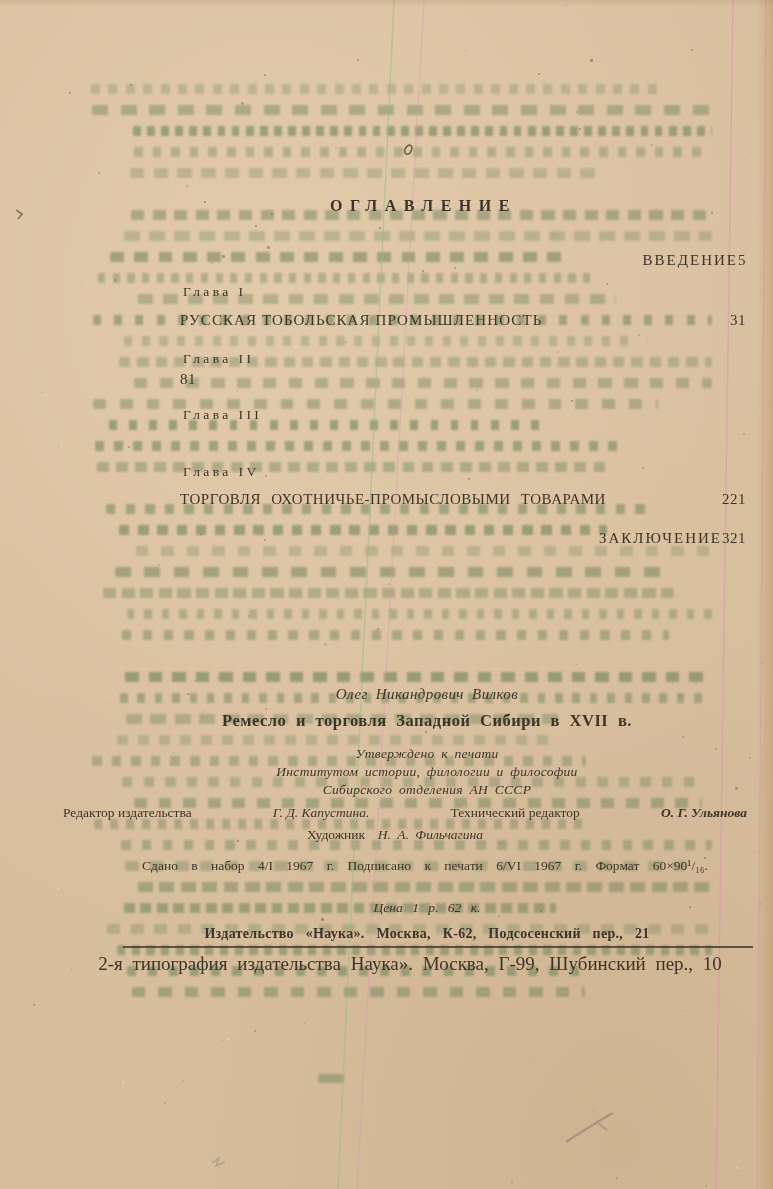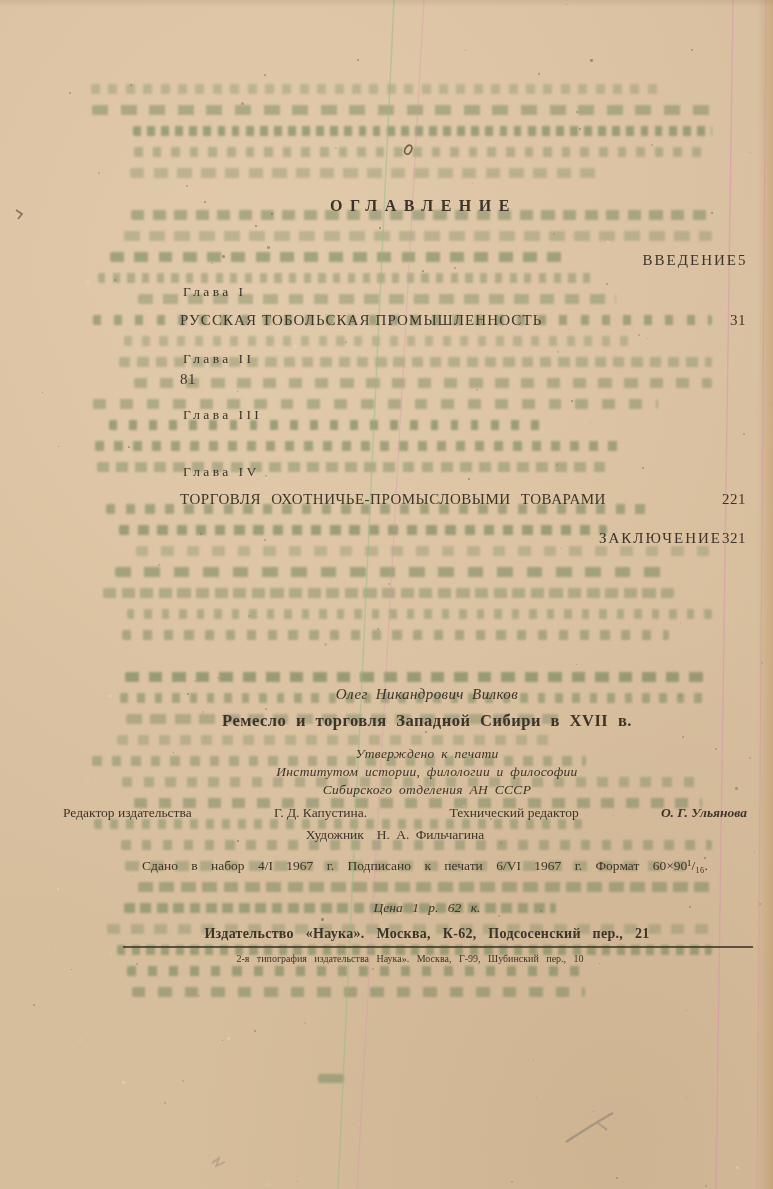--- a/index.html
+++ b/index.html
@@ -26,30 +26,30 @@
   .toc-row .t{white-space:nowrap;}
   .toc-row.caps2{letter-spacing:2px;justify-content:flex-end;}
   .toc-row.wide .t{letter-spacing:.5px;word-spacing:6px;}
   .toc-row .pg{font-size:15px;letter-spacing:.5px;}
   
   .c-center{left:54px;width:746px;text-align:center;}
   .author{top:686px;font-style:italic;font-size:15px;letter-spacing:.4px;word-spacing:4px;}
   .booktitle{top:711px;font-weight:700;font-size:16.5px;letter-spacing:.5px;word-spacing:5px;}
   .approve{font-style:italic;font-size:13.5px;letter-spacing:.3px;word-spacing:3px;}
   .editor-row{left:63px;top:805px;width:684px;display:flex;justify-content:space-between;font-size:13.5px;white-space:nowrap;}
-  .it{}
+  .it{font-style:italic;}
   .bit{font-style:italic;font-weight:700;}
   .artist{left:0;width:790px;top:827px;text-align:center;font-size:13.5px;word-spacing:3px;}
   .printl{left:77px;width:696px;text-align:center;font-size:13.5px;white-space:nowrap;}
   .print1{top:858px;word-spacing:10px;}
   .print2{top:877px;word-spacing:6px;}
   .price{top:900px;font-style:italic;font-size:13.5px;word-spacing:6px;}
   .publisher{top:926px;font-size:14px;font-weight:600;word-spacing:8px;letter-spacing:.3px;}
   .rule{left:123px;top:946px;width:630px;height:2px;background:#463d30;opacity:.85;}
-  .printer{left:54px;width:712px;top:953px;text-align:center;font-size:10px;word-spacing:5px;}
+  .printer{left:54px;width:712px;top:953px;text-align:center;font-size:19px;word-spacing:5px;}
   
   .edge-right{right:0;top:0;width:16px;height:100%;background:linear-gradient(90deg,rgba(170,125,70,0),rgba(168,122,66,.30));z-index:4;pointer-events:none;}
   .edge-top{left:0;top:0;width:100%;height:7px;background:linear-gradient(rgba(125,95,60,.14),rgba(125,95,60,0));z-index:4;pointer-events:none;}
 </style>
 </head>
 <body>
 
 <div class="page">
 
   <div id="bleed">

